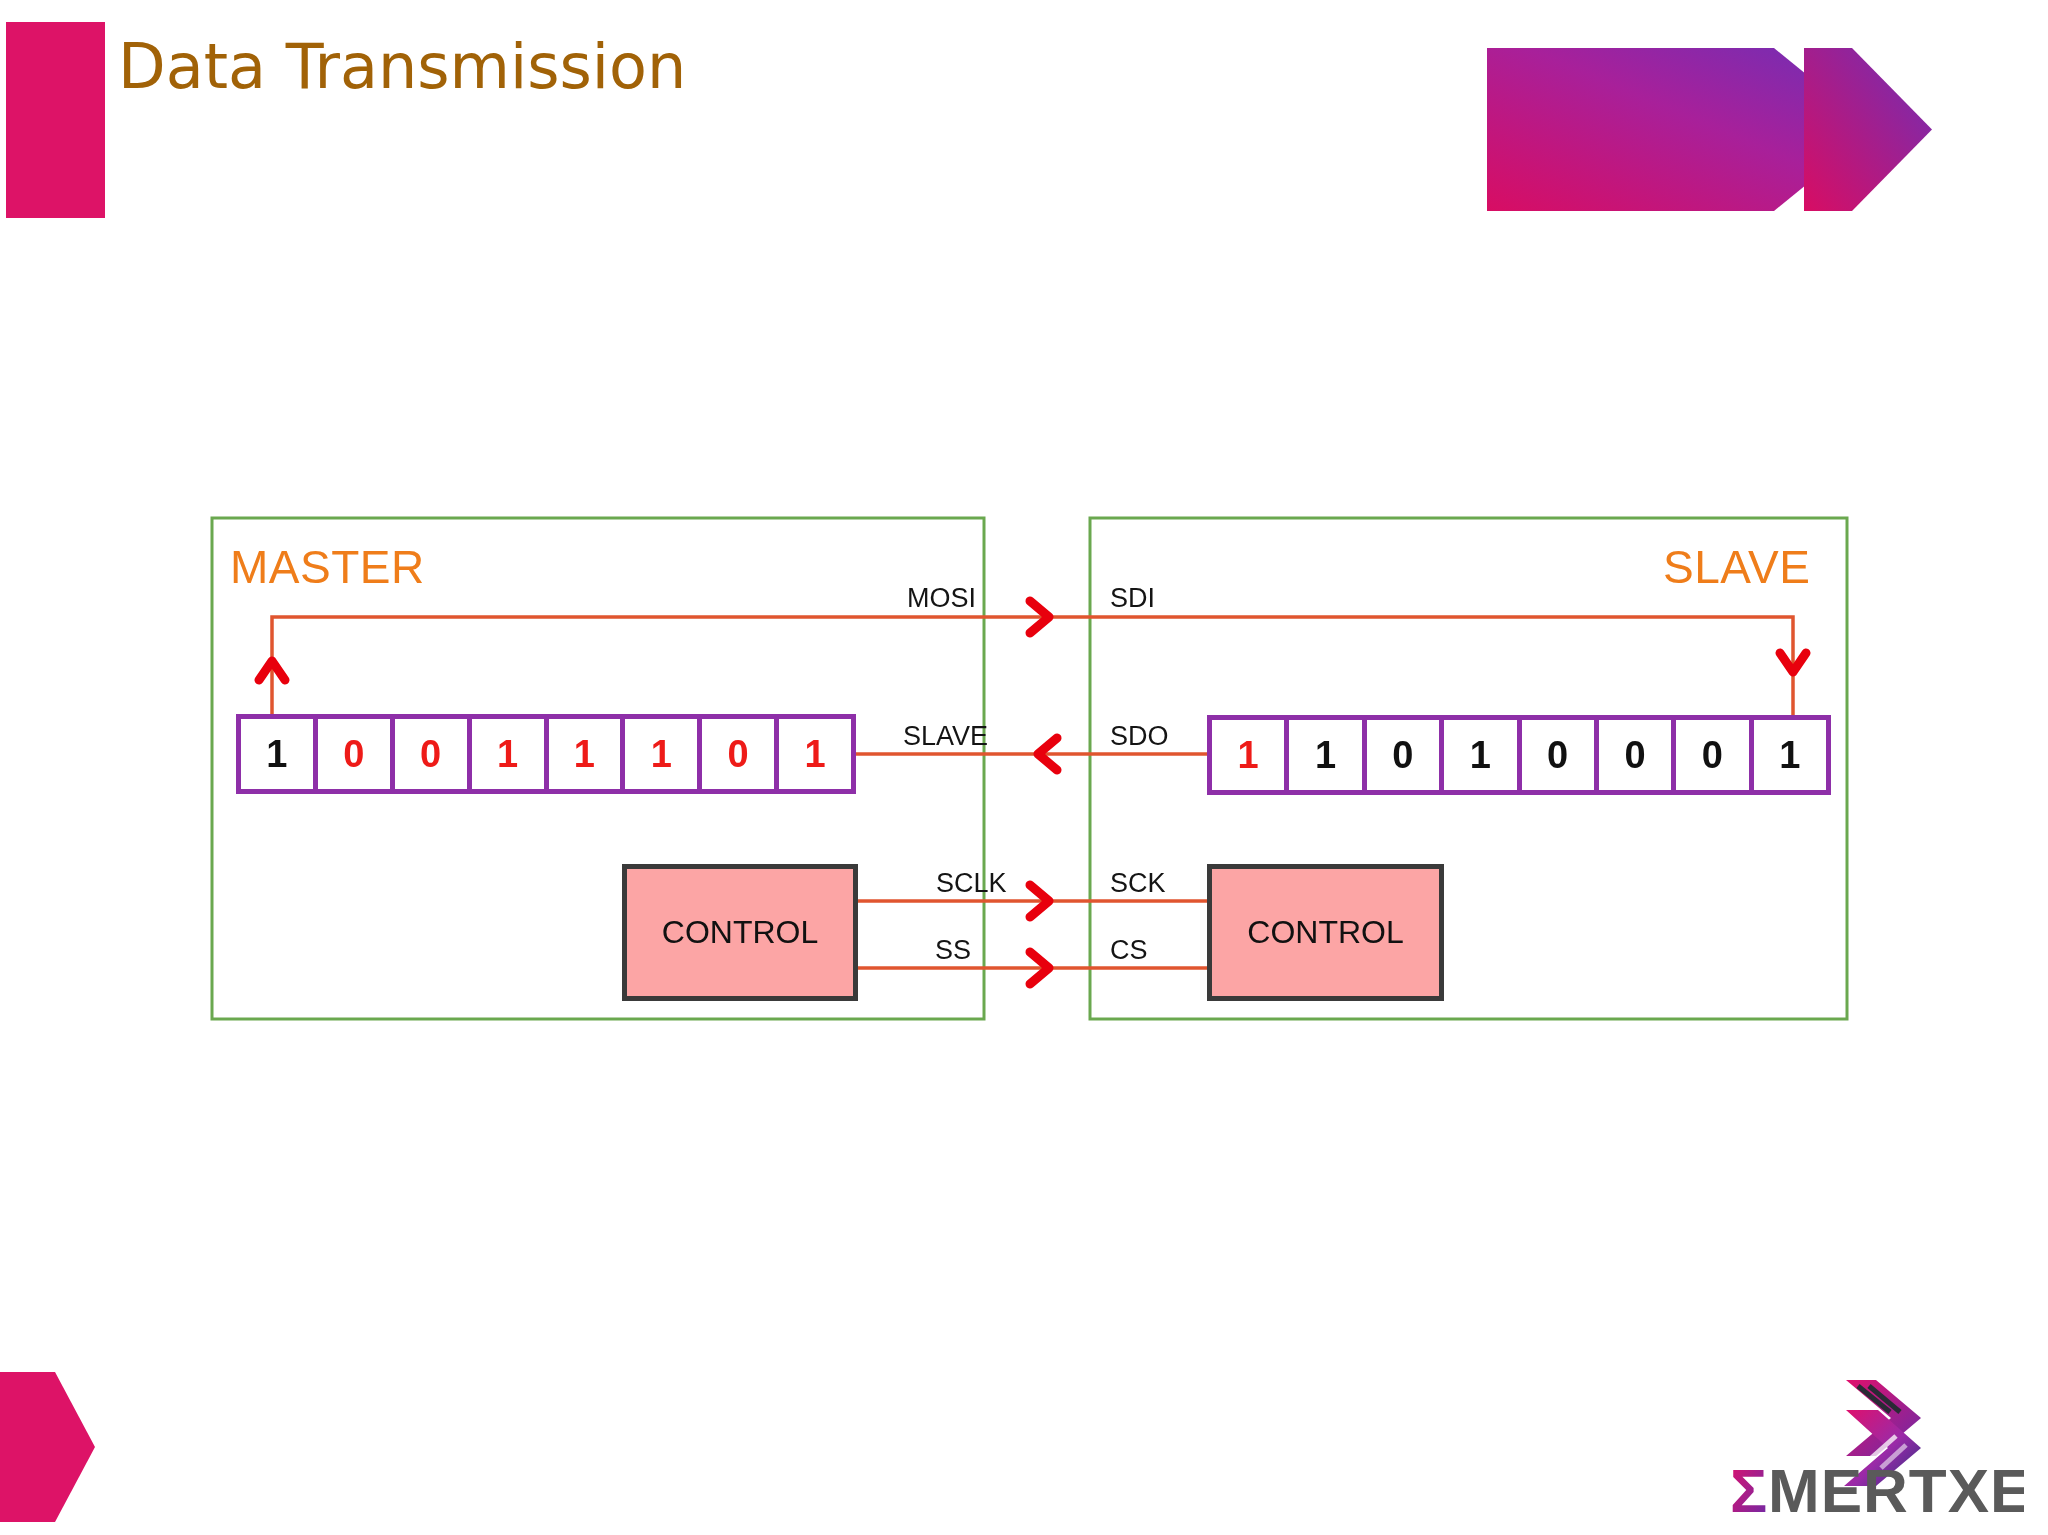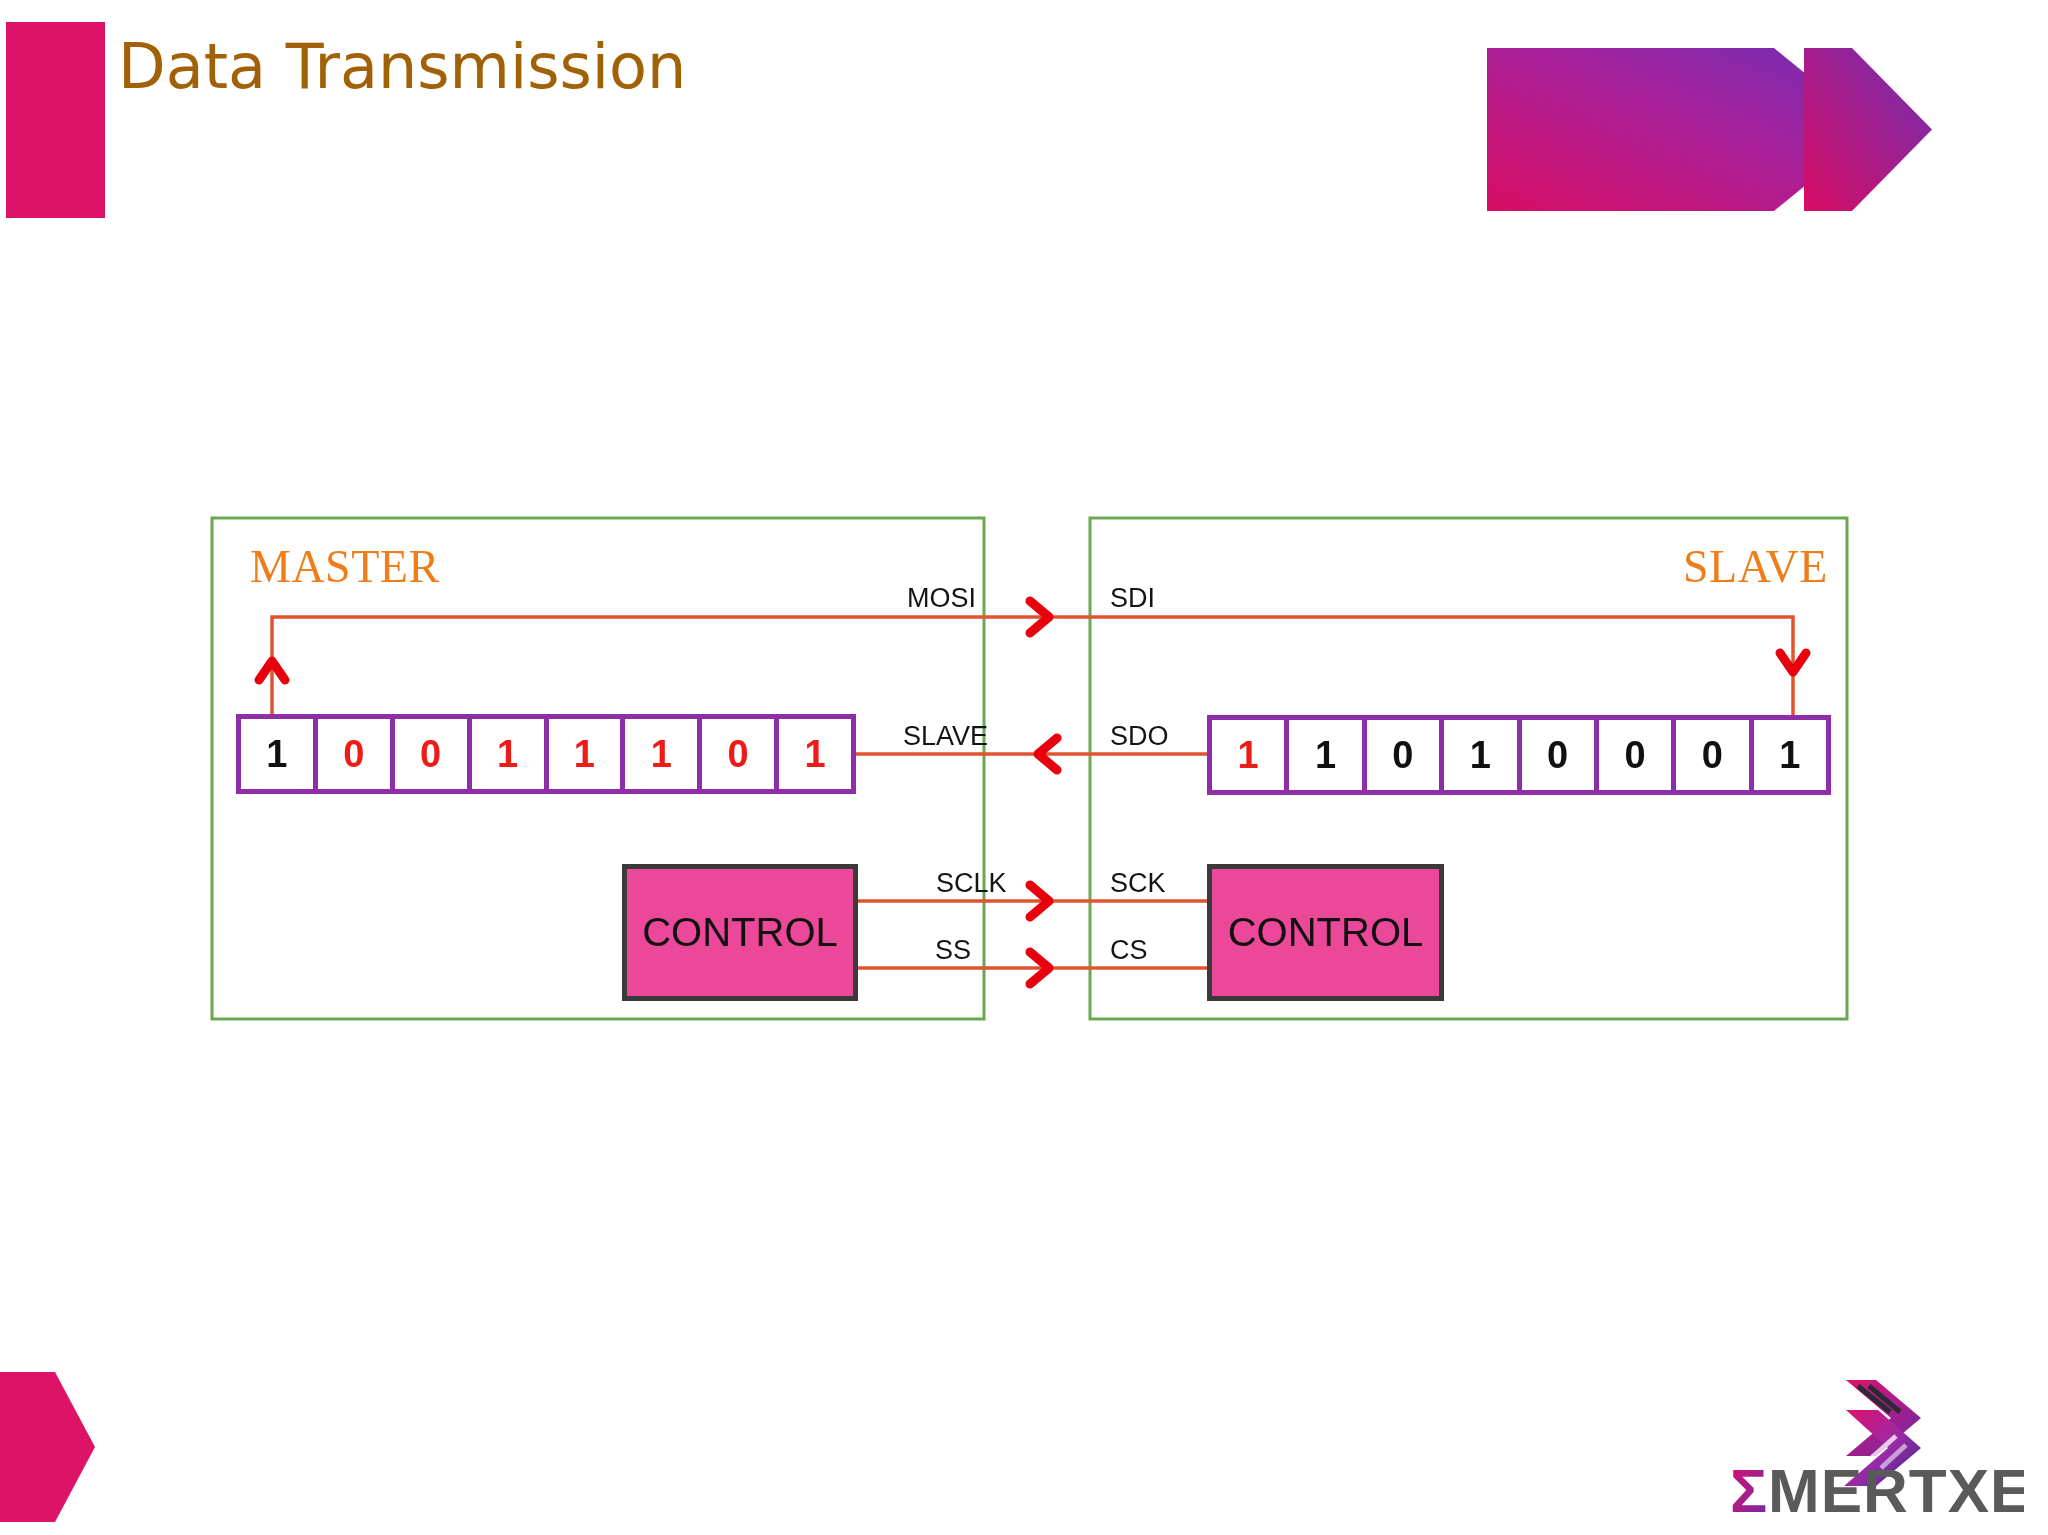--- a/index.html
+++ b/index.html
@@ -30,21 +30,21 @@
   .header-banner {
     position:absolute; left:1484px; top:28px; width:448px; height:203px;
   }
   .header-banner svg { display:block; }
 
   
   .diagram { position:absolute; left:0; top:0; width:2048px; height:1535px; pointer-events:none; }
   .diagram svg { display:block; }
 
   .node-label {
-    position:absolute; font-family:Liberation Serif, serif;margin-left:20px;
+    position:absolute; font-family:Liberation Sans, sans-serif;
   }
   .side-title {
     font-size:46px; color:#ef7d1a; font-weight:400; letter-spacing:0.5px;
   }
   .title-master { left:230px; top:540px; }
   .title-slave  { left:1663px; top:540px; }
 
   
   .register { position:absolute; display:flex; border:5px solid #8e2fa8; box-sizing:border-box; background:#fff; }
   .reg-master { left:236px; top:714px; width:620px; height:80px; }
@@ -54,23 +54,23 @@
     border-right:5px solid #8e2fa8; box-sizing:border-box;
     font-size:38px; font-weight:bold; font-family:"Liberation Sans", sans-serif;
     color:#111;
   }
   .cell:last-child { border-right:none; }
   .cell.red { color:#ee1b18; }
   .cell.black { color:#111111; }
 
   
   .control-box {
-    position:absolute; border:5px solid #3a3a3a; background:#ec4899; box-sizing:border-box;
+    position:absolute; border:5px solid #3a3a3a; background:#fca5a5; box-sizing:border-box;
     display:flex; align-items:center; justify-content:center;
-    font-size:40px; color:#111; font-family:"Liberation Sans", sans-serif;
+    font-size:32px; color:#111; font-family:"Liberation Sans", sans-serif;
   }
   .ctrl-master { left:622px; top:864px; width:236px; height:137px; }
   .ctrl-slave  { left:1207px; top:864px; width:237px; height:137px; }
 
   
   .sig {
     position:absolute; font-size:27px; color:#141414;
     font-family:"Liberation Sans", sans-serif; white-space:nowrap;text-align:right;
   }
 

